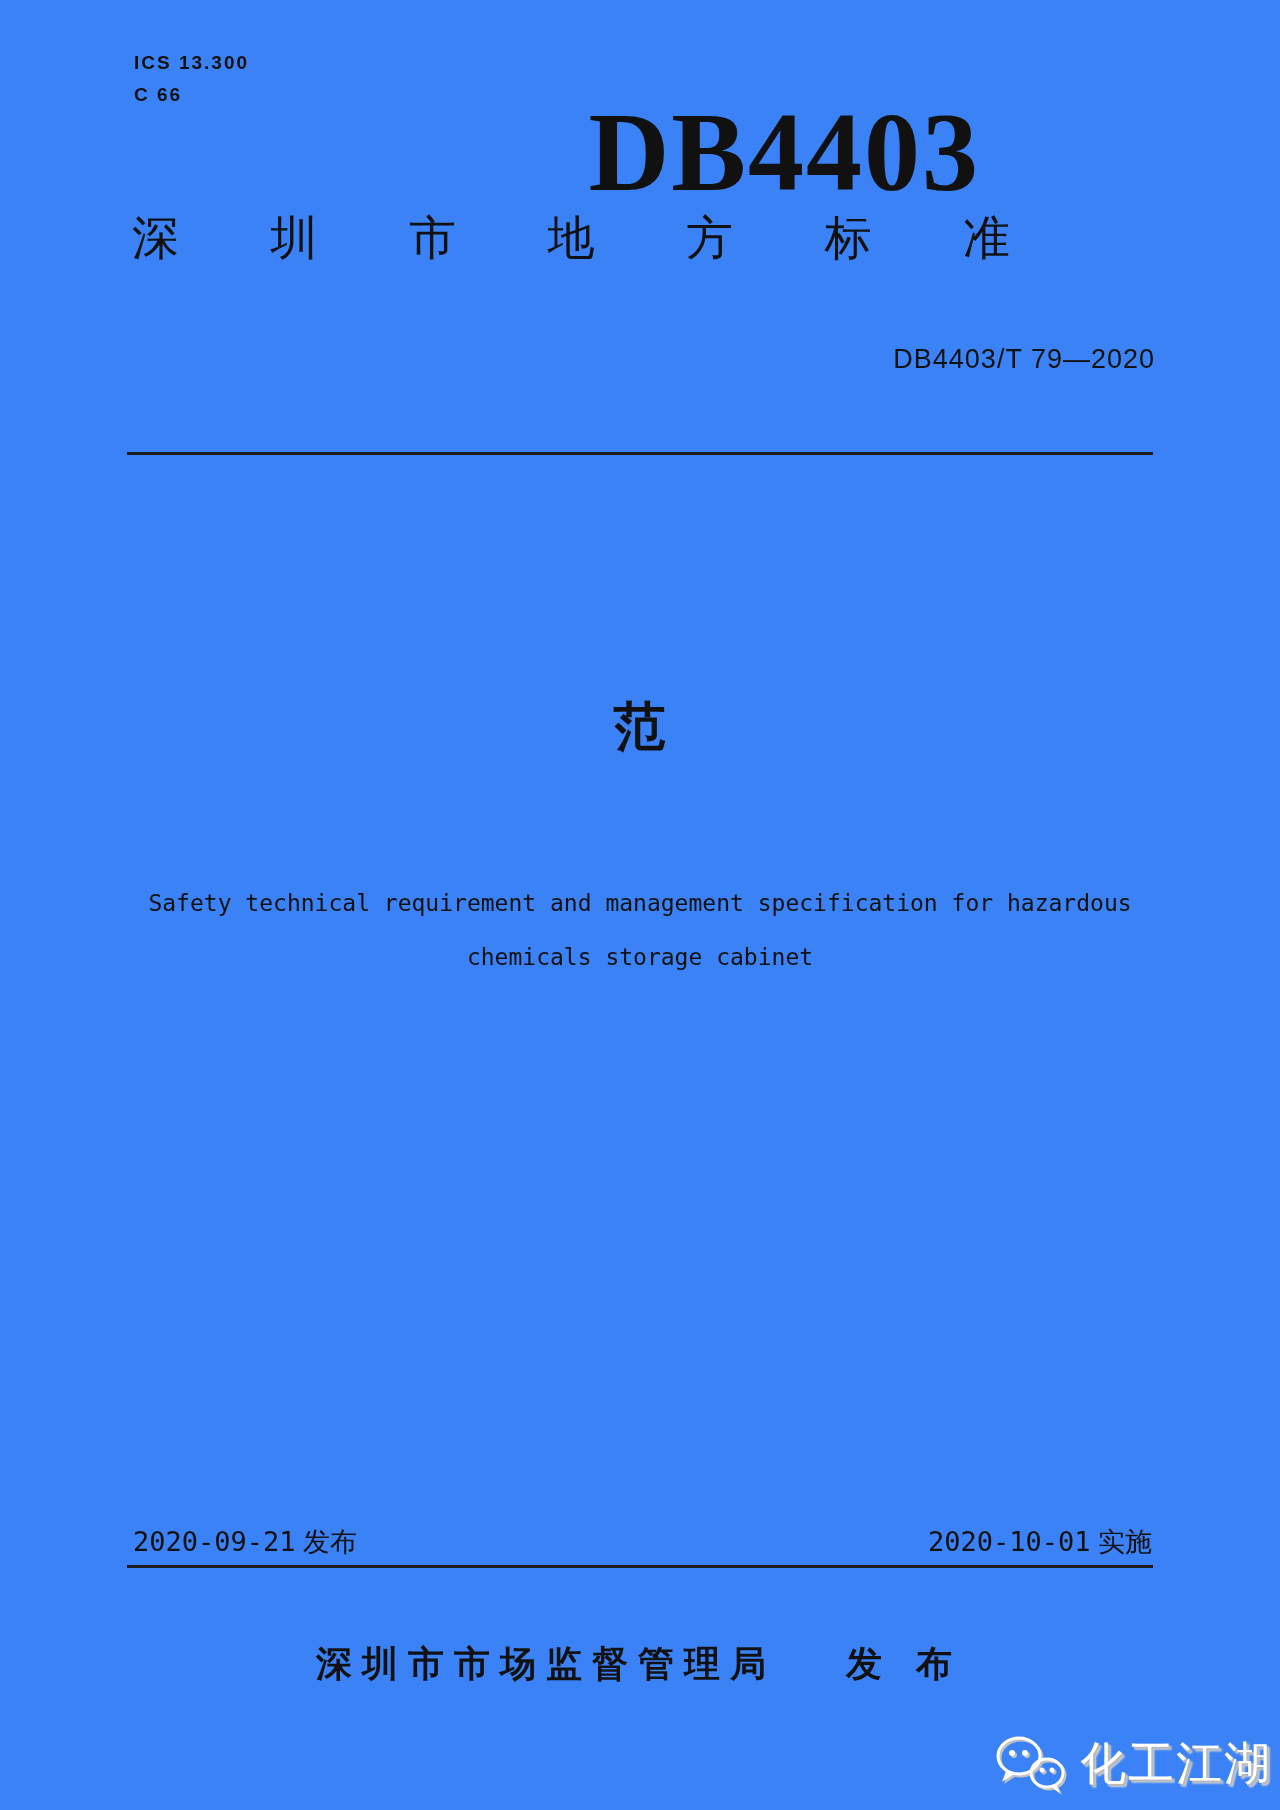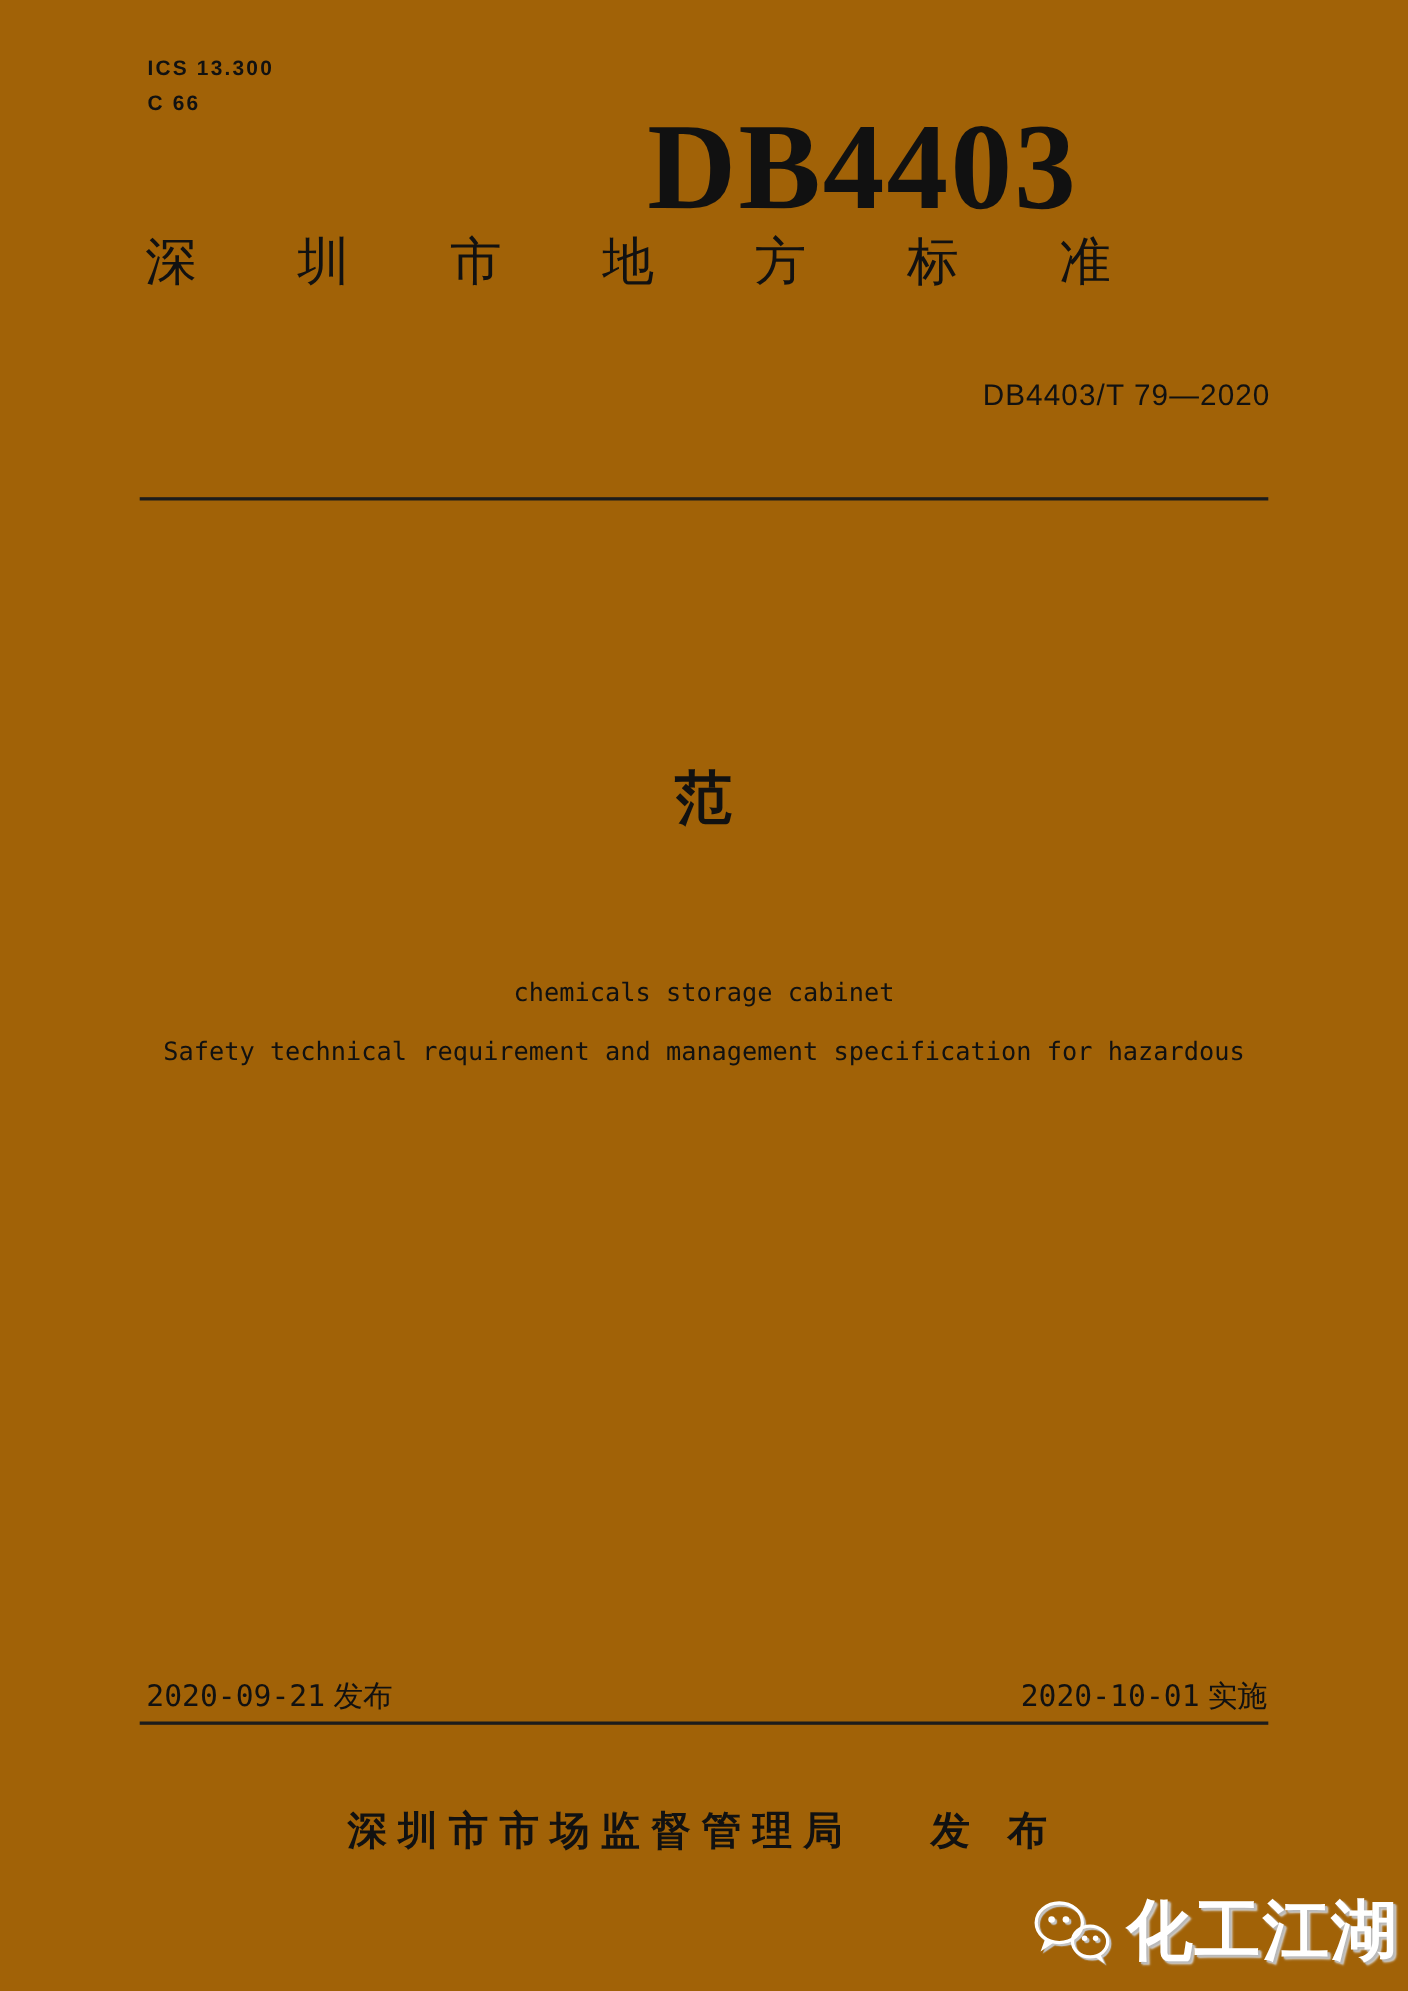--- a/index.html
+++ b/index.html
@@ -1,20 +1,20 @@
 <!DOCTYPE html>
 <html><head>
 <meta charset="utf-8">
 <style>
   html,body{margin:0;padding:0;background:#ffffff;}
   .page{
     position:relative;
     width:1280px;
     height:1810px;
-    background:#a16207;
+    background:#3b82f6;
     overflow:hidden;
     font-family:"Liberation Sans", sans-serif;
     color:#111111;
   }
   .ics-code{
     position:absolute; left:134px; top:52px;
     font-size:19px; letter-spacing:2px; font-weight:600;
     font-family:"Liberation Sans", sans-serif;
   }
   .class-code{
@@ -66,21 +66,21 @@
     gap:70px;
     font-size:36px; font-weight:bold;
   }
   .publisher-name{ letter-spacing:10px; }
   .release-label{ letter-spacing:12px; }
   .watermark{
     position:absolute; right:8px; bottom:14px;
     display:flex; align-items:center; gap:10px;
   }
   .watermark-text{
-    font-size:60px; font-weight:bold;
+    font-size:46px; font-weight:normal;
     color:#ffffff;
     text-shadow:2px 2px 1px #b9b9b9, 3px 3px 2px #d9d9d9;
     letter-spacing:2px;
   }
   .wechat-icon{ filter:drop-shadow(2px 2px 0.6px #c2c2c2); }
 </style>
 </head>
 <body>
 
 <div class="page">
@@ -102,22 +102,22 @@
 
   <div class="std-number">DB4403/T 79—2020</div>
 
   <div class="rule rule-top"></div>
 
   <div class="title-zh">
     <div>范</div>
   </div>
 
   <div class="title-en">
+    <div>Safety technical requirement and management specification for hazardous</div>
     <div>chemicals storage cabinet</div>
-    <div>Safety technical requirement and management specification for hazardous</div>
   </div>
 
   <div class="date-row">
     <div>
       <span class="num">2020-09-21</span>
       <span>发布</span>
     </div>
     <div>
       <span class="num">2020-10-01</span>
       <span>实施</span>

